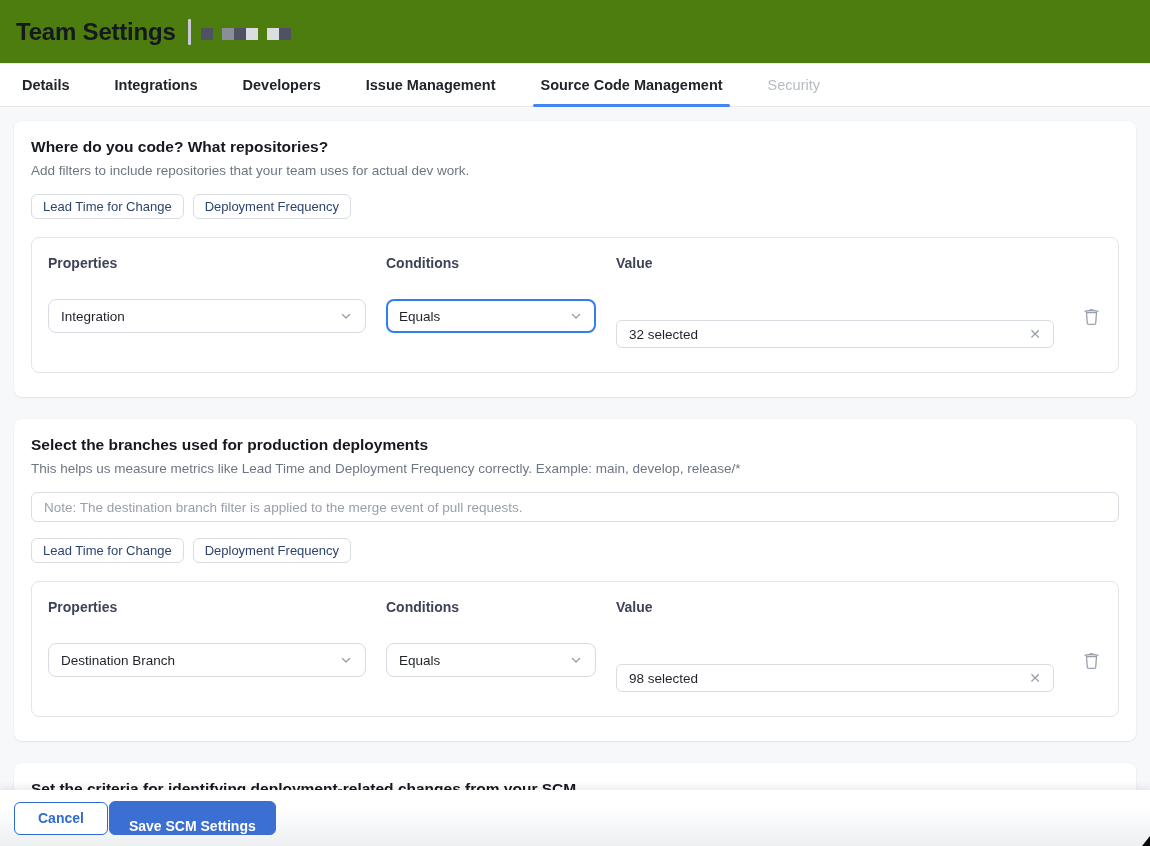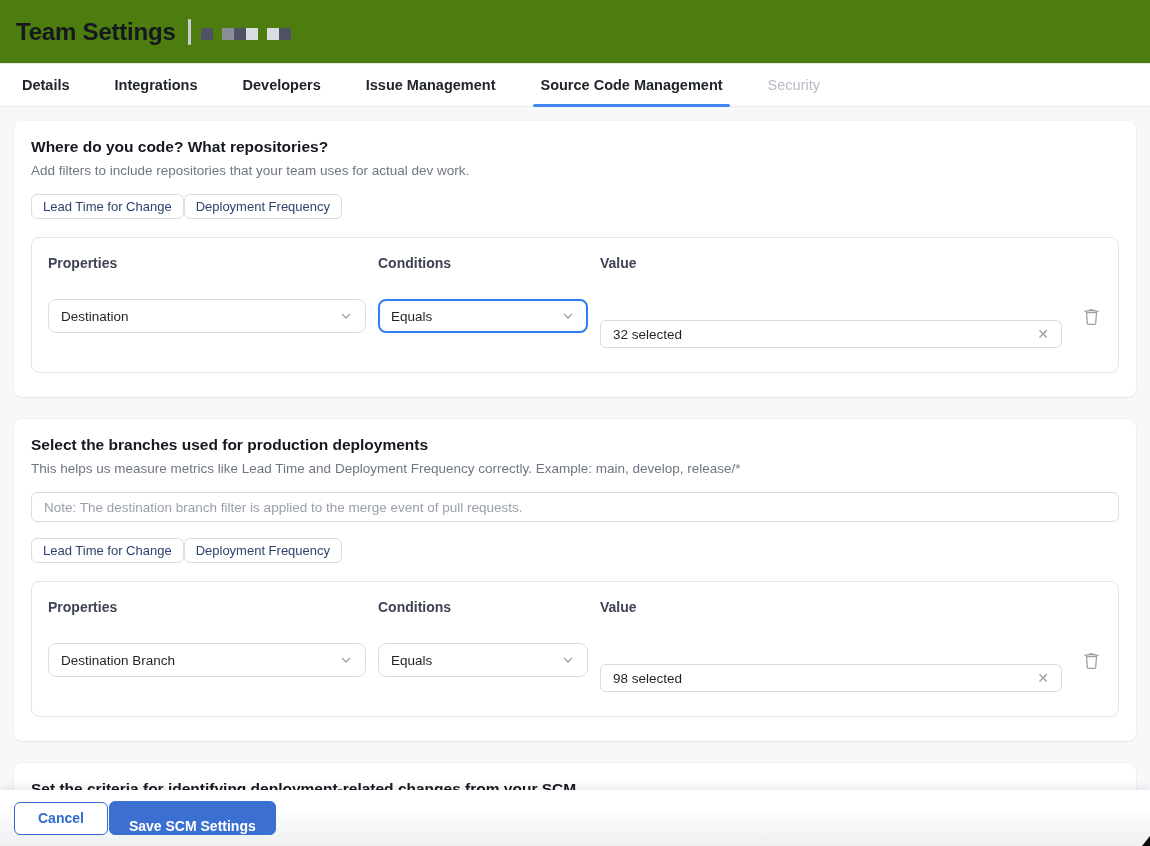--- a/index.html
+++ b/index.html
@@ -108,21 +108,21 @@
     font-size: 15.5px;
     font-weight: 700;
     color: #15181e;
     margin-bottom: 7px;
   }
   .card .desc {
     font-size: 13.5px;
     color: #6f7683;
     margin-bottom: 16px;
   }
-  .tags { display: flex; margin-bottom: 18px; }
+  .tags { display: flex; gap: 9px; margin-bottom: 18px; }
   .tag {
     background: #ffffff;
     border: 1px solid #d9dce3;
     border-radius: 6px;
     padding: 4px 11px;
     font-size: 13px;
     color: #2d4370;
     white-space: nowrap;
   }
 
@@ -142,21 +142,21 @@
   .note-input::placeholder { color: #999fab; }
 
   .filter-box {
     border: 1px solid #e3e5ea;
     border-radius: 8px;
     padding: 17px 16px 24px 16px;
   }
   .filter-grid {
     display: grid;
     grid-template-columns: 318px 210px 1fr 28px;
-    column-gap: 12px;
+    column-gap: 20px;
     align-items: center;
   }
   .col-label {
     font-size: 14px;
     font-weight: 700;
     color: #3e4356;
     margin-bottom: 13px;
   }
   .select {
     height: 34px;
@@ -285,21 +285,21 @@
       <span class="tag">Deployment Frequency</span>
     </div>
     <div class="filter-box">
       <div class="filter-grid">
         <div class="col-label">Properties</div>
         <div class="col-label">Conditions</div>
         <div class="col-label">Value</div>
         <div></div>
 
         <div class="select">
-          <span>Destination</span>
+          <span>Integration</span>
           <svg class="chev" viewBox="0 0 14 14" fill="none">
               <path d="M3.5 5.5 L7 9 L10.5 5.5" stroke="#9aa0ab" stroke-width="1.4" stroke-linecap="round" stroke-linejoin="round"></path>
             </svg>
         </div>
         <div class="select focused">
           <span>Equals</span>
           <svg class="chev" viewBox="0 0 14 14" fill="none">
               <path d="M3.5 5.5 L7 9 L10.5 5.5" stroke="#9aa0ab" stroke-width="1.4" stroke-linecap="round" stroke-linejoin="round"></path>
             </svg>
         </div>

